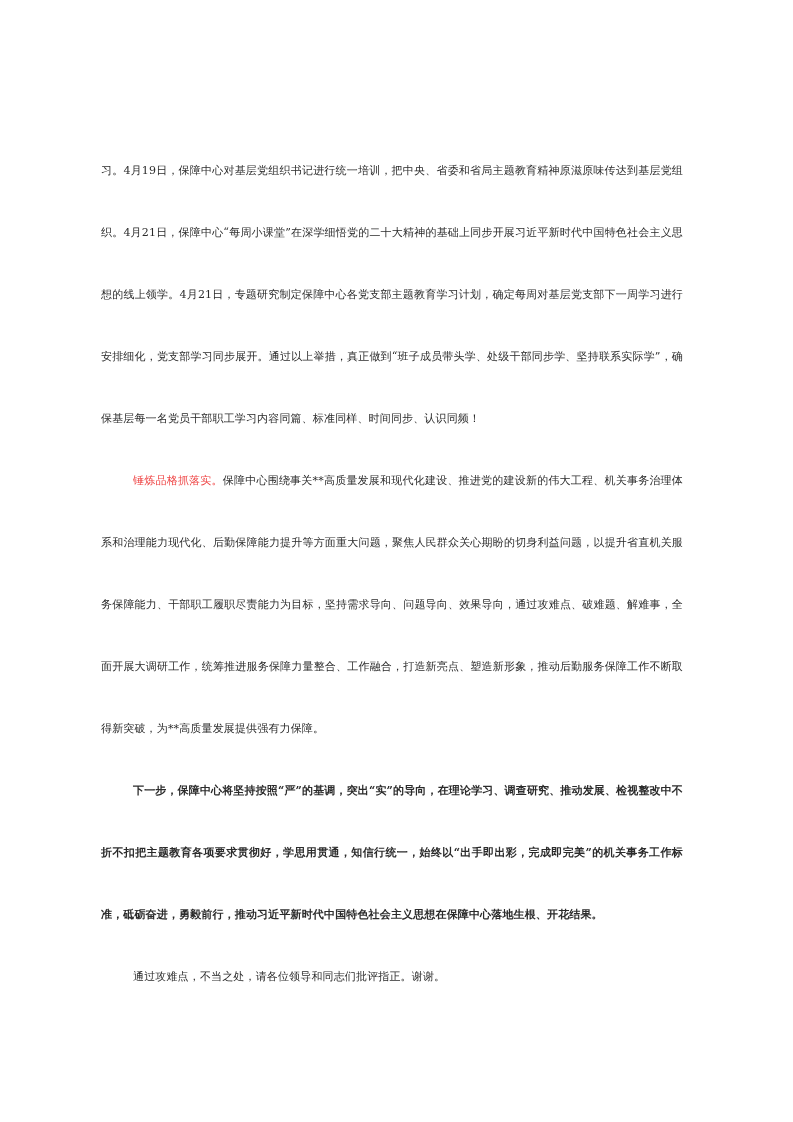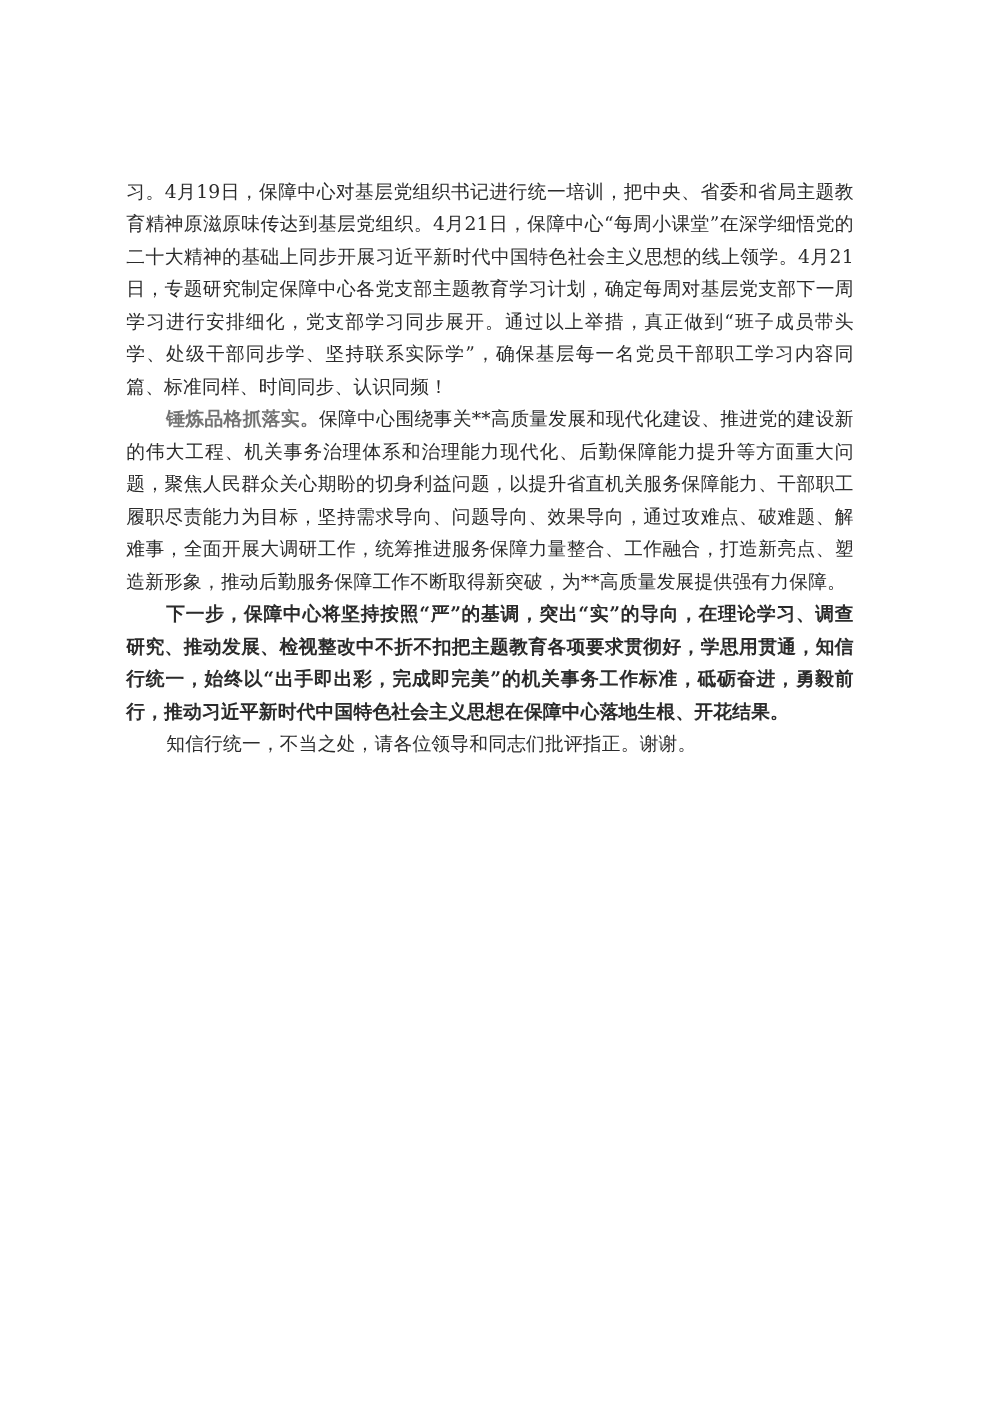--- a/index.html
+++ b/index.html
@@ -16,47 +16,47 @@
       color: #2b2b2b;
     }
     .page {
       position: absolute;
       left: 101px;
       top: 140px;
       width: 582px;
     }
     .para {
       margin: 0;
-      font-size: 15px;
-      line-height: 26px;
+      font-size: 11px;
+      line-height: 62px;
       text-align: justify;
       text-justify: inter-ideograph;
       letter-spacing: 0.15px;
     }
     .indent {
       text-indent: 32px;
     }
     .bold {
-      font-weight: bold;
-      color: #737373;
+      font-weight: normal;
+      color: #ef4444;
     }
     .p1 { margin-bottom: 0; }
     .p2 { margin-top: 0; }
     .p3 { margin-top: 0; font-weight: bold; }
     .p4 { margin-top: 0; }
   </style>
 </head>
 <body>
 
 <div class="page">
   <p class="para p1">
     <span>习。4月19日，保障中心对基层党组织书记进行统一培训，把中央、省委和省局主题教育精神原滋原味传达到基层党组织。4月21日，保障中心“每周小课堂”在深学细悟党的二十大精神的基础上同步开展习近平新时代中国特色社会主义思想的线上领学。4月21日，专题研究制定保障中心各党支部主题教育学习计划，确定每周对基层党支部下一周学习进行安排细化，党支部学习同步展开。通过以上举措，真正做到“班子成员带头学、处级干部同步学、坚持联系实际学”，确保基层每一名党员干部职工学习内容同篇、标准同样、时间同步、认识同频！</span>
   </p>
   <p class="para p2 indent">
     <span class="bold">锤炼品格抓落实。</span><span>保障中心围绕事关**高质量发展和现代化建设、推进党的建设新的伟大工程、机关事务治理体系和治理能力现代化、后勤保障能力提升等方面重大问题，聚焦人民群众关心期盼的切身利益问题，以提升省直机关服务保障能力、干部职工履职尽责能力为目标，坚持需求导向、问题导向、效果导向，通过攻难点、破难题、解难事，全面开展大调研工作，统筹推进服务保障力量整合、工作融合，打造新亮点、塑造新形象，推动后勤服务保障工作不断取得新突破，为**高质量发展提供强有力保障。</span>
   </p>
   <p class="para p3 indent">
     <span>下一步，保障中心将坚持按照“严”的基调，突出“实”的导向，在理论学习、调查研究、推动发展、检视整改中不折不扣把主题教育各项要求贯彻好，学思用贯通，知信行统一，始终以“出手即出彩，完成即完美”的机关事务工作标准，砥砺奋进，勇毅前行，推动习近平新时代中国特色社会主义思想在保障中心落地生根、开花结果。</span>
   </p>
   <p class="para p4 indent">
-    <span>知信行统一，不当之处，请各位领导和同志们批评指正。谢谢。</span>
+    <span>通过攻难点，不当之处，请各位领导和同志们批评指正。谢谢。</span>
   </p>
 </div>
 
 </body></html>

